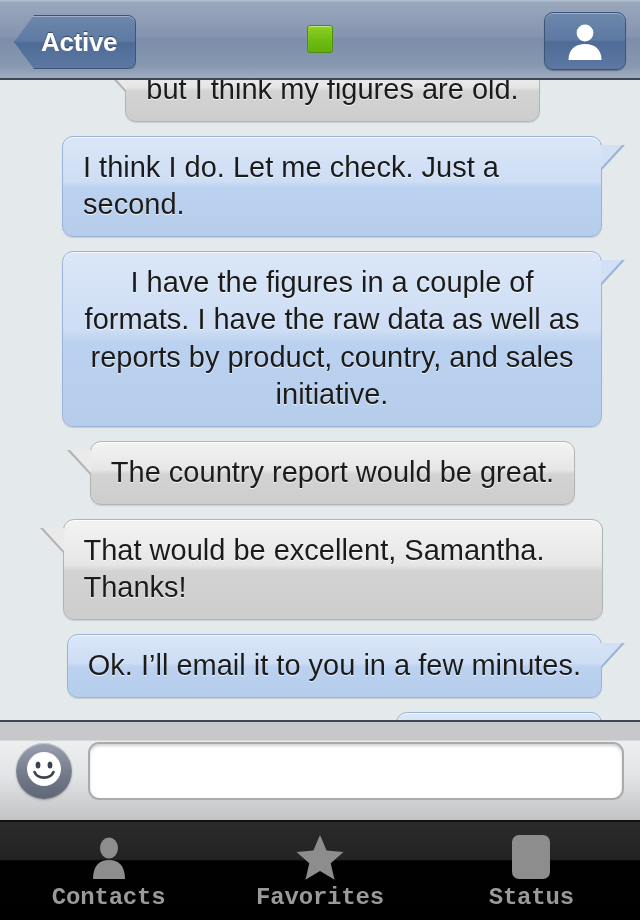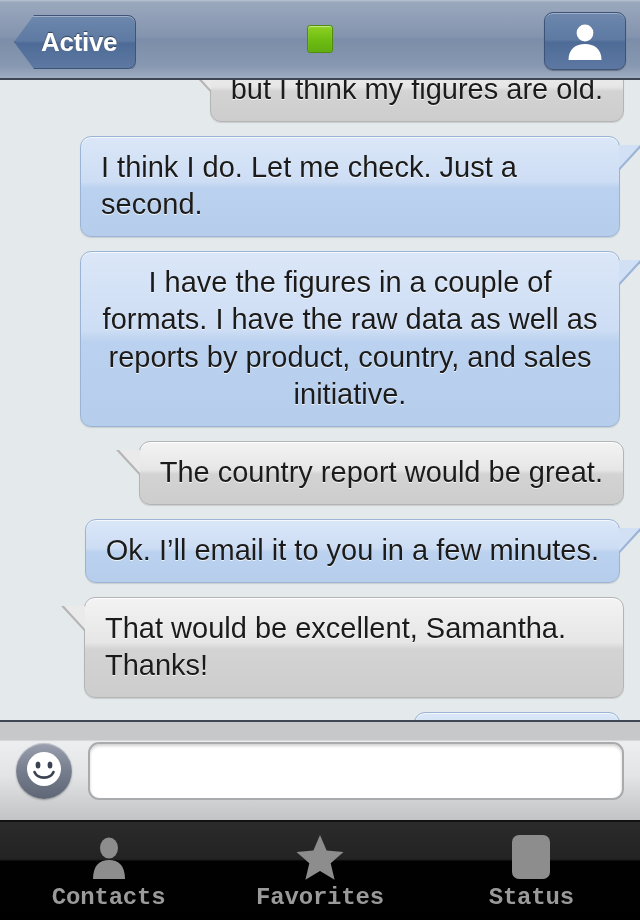--- a/index.html
+++ b/index.html
@@ -104,21 +104,21 @@
     border-bottom: 2px solid #3f4654;
     overflow: hidden;
     position: relative;
     padding: 0 0 10px 0;
   }
   .msg-row {
     display: flex;
     padding: 0 16px;
     margin-bottom: 14px;
   }
-  .msg-row.incoming { justify-content: flex-end; padding-left: 19px; }
+  .msg-row.incoming { justify-content: center; padding-left: 19px; }
   .msg-row.outgoing { justify-content: flex-end; }
   .msg-row.clipped { margin-top: -22px; }
 
   .bubble {
     position: relative;
     max-width: 540px;
     padding: 12px 20px 13px 20px;
     border-radius: 11px;
     font-size: 29px;
     line-height: 1.28;
@@ -130,21 +130,21 @@
   .bubble.in {
     background: linear-gradient(to bottom, #f3f3f3 0%, #e6e6e6 45%, #d3d3d3 52%, #cdcdcd 100%);
     border: 1px solid #b4b4b4;
     box-shadow: inset 0 1px 0 rgba(255,255,255,0.85), 0 1px 1px rgba(0,0,0,0.12);
     margin-left: 22px;
   }
   .bubble.out {
     background: linear-gradient(to bottom, #dbe7f8 0%, #cdddf4 45%, #bad1ef 52%, #b6cdec 100%);
     border: 1px solid #9bb4d6;
     box-shadow: inset 0 1px 0 rgba(255,255,255,0.7), 0 1px 1px rgba(0,0,0,0.12);
-    margin-right: 4px;
+    margin-right: 22px;
   }
 
   
   .bubble.in::before,
   .bubble.in::after {
     content: "";
     position: absolute;
     top: 8px;
     width: 0; height: 0;
     border-style: solid;
@@ -289,25 +289,25 @@
       </div>
       <div class="msg-row outgoing">
         <div class="bubble out">I think I do. Let me check. Just a second.</div>
       </div>
       <div class="msg-row outgoing">
         <div class="bubble out multiline">I have the figures in a couple of formats. I have the raw data as well as reports by product, country, and sales initiative.</div>
       </div>
       <div class="msg-row incoming">
         <div class="bubble in">The country report would be great.</div>
       </div>
+      <div class="msg-row incoming">
+        <div class="bubble in">That would be excellent, Samantha. Thanks!</div>
+      </div>
       <div class="msg-row outgoing">
         <div class="bubble out">Ok. I’ll email it to you in a few minutes.</div>
-      </div>
-      <div class="msg-row incoming">
-        <div class="bubble in">That would be excellent, Samantha. Thanks!</div>
       </div>
       <div class="msg-row outgoing">
         <div class="bubble out">Anytime, Ed!</div>
       </div>
     </div>
 
   <div class="input-bar">
     <div class="emoji-button">
       <span>
         <svg width="42" height="42" viewBox="0 0 42 42">

